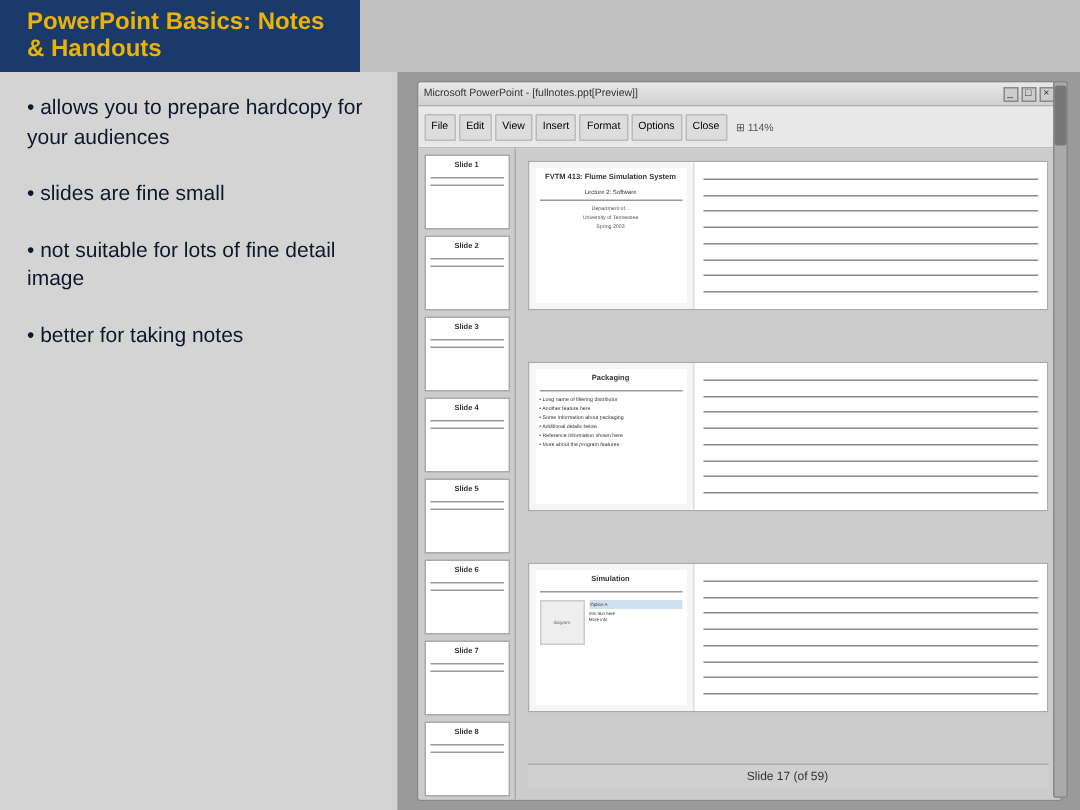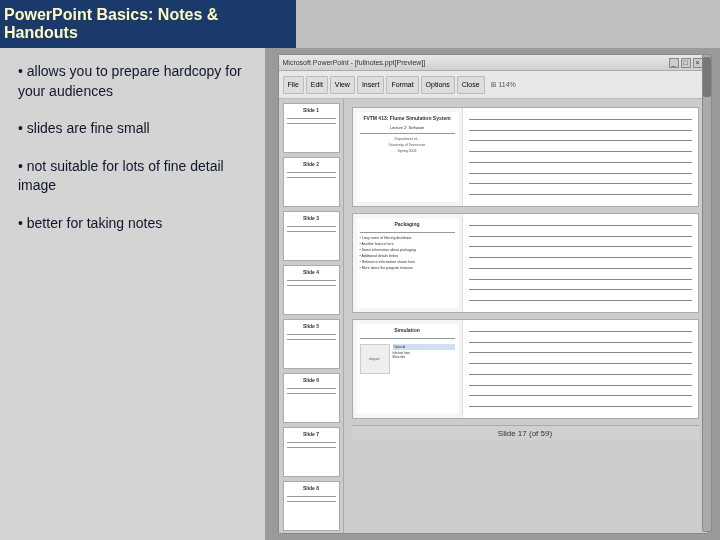--- a/index.html
+++ b/index.html
@@ -6,25 +6,25 @@
     body {
       width: 720px;
       height: 540px;
       background: #c0c0c0;
       font-family: Arial, sans-serif;
       overflow: hidden;
     }
 
     .title-bar {
       background: #1a3a6b;
-      color: #fef9c3;
-      padding: 6px 4px;
+      color: #eab308;
+      padding: 6px 18px;
       font-size: 16px;
       font-weight: bold;
-      width: 296px;
+      width: 240px;
     }
 
     .main-content {
       display: flex;
       height: calc(540px - 36px);
     }
 
     .left-panel {
       width: 265px;
       padding: 14px 18px;
@@ -144,20 +144,21 @@
     }
 
     .ppt-main-area {
       flex: 1;
       background: #ccc;
       padding: 8px;
       display: flex;
       flex-direction: column;
       gap: 6px;
       overflow-y: auto;
+      justify-content: space-between;
     }
 
     .handout-slide {
       background: white;
       border: 1px solid #aaa;
       display: flex;
       height: 100px;
       flex-shrink: 0;
     }
 

